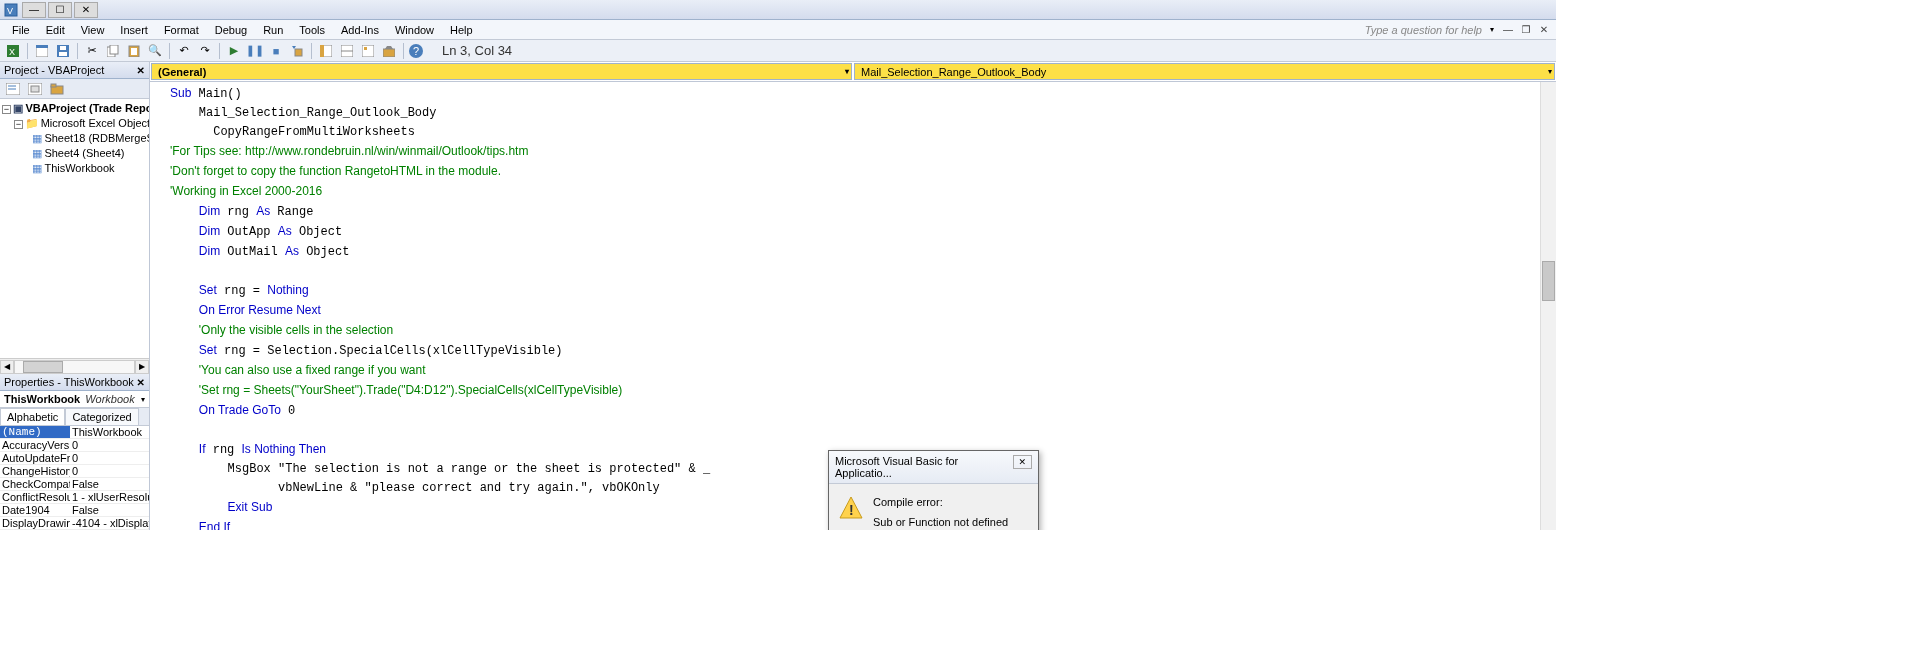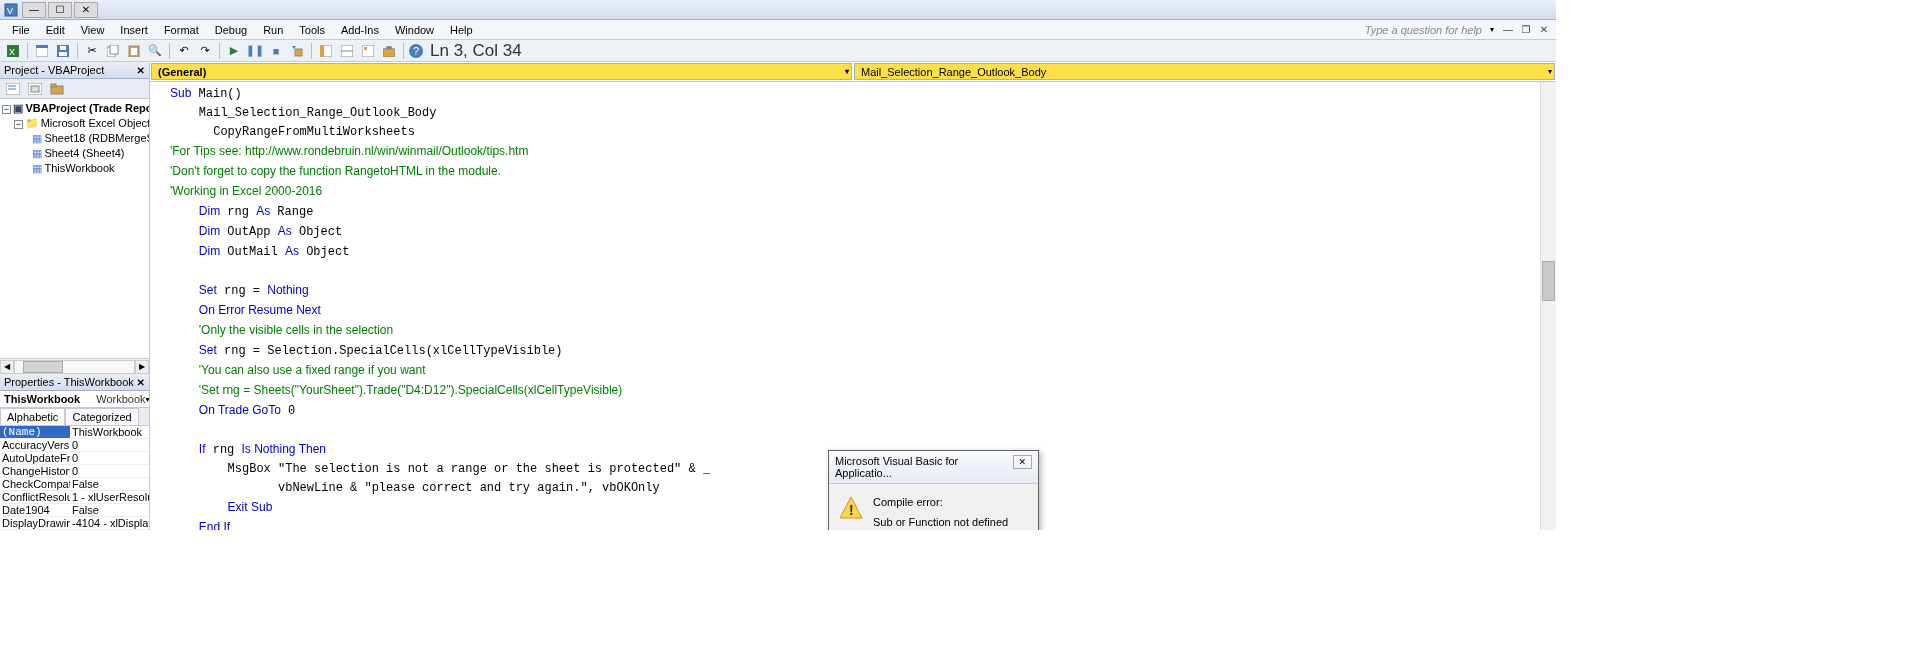--- a/index.html
+++ b/index.html
@@ -10,21 +10,21 @@
 .win-ctrls { display:flex; gap:2px; }
 .win-ctrls .wc { width:24px; height:16px; background:#ddd; border:1px solid #aaa; display:flex; align-items:center; justify-content:center; font-size:10px; }
 .menubar { height:20px; background:#f3f6fb; border-bottom:1px solid #c3cad6; display:flex; align-items:center; padding:0 4px; }
 .menubar .mi { padding:2px 8px; cursor:default; }
 .menubar .help-search { margin-left:auto; color:#888; font-style:italic; padding-right:8px; }
 .menubar .rightwc { display:flex; gap:2px; margin-left:6px; }
 .menubar .rightwc .wc { width:16px; height:14px; display:flex; align-items:center; justify-content:center; font-size:10px; color:#444; }
 .toolbar { height:22px; background:#ecf0f7; border-bottom:1px solid #c3cad6; display:flex; align-items:center; padding:0 4px; gap:3px; }
 .tb-btn { width:18px; height:18px; display:flex; align-items:center; justify-content:center; border:1px solid transparent; }
 .tb-sep { width:1px; height:16px; background:#b5bfcf; margin:0 2px; }
-.tb-loc { margin-left:4px; font-size:17px; color:#333; }
+.tb-loc { margin-left:16px; font-size:13px; color:#333; }
 .main { display:flex; height:calc(100% - 62px); }
 .left { width:150px; display:flex; flex-direction:column; border-right:1px solid #bfc7d6; }
 .pane-title { background:linear-gradient(#e9eef7,#d4dced); border-bottom:1px solid #9fb2cc; padding:2px 4px; display:flex; align-items:center; font-size:11px; }
 .pane-title .close { margin-left:auto; font-weight:bold; font-family:Arial; font-size:10px; }
 .proj-toolbar { height:20px; background:#e6ebf4; border-bottom:1px solid #c3cad6; display:flex; align-items:center; gap:4px; padding:0 4px; }
 .proj-tb-btn { width:18px; height:18px; display:flex; align-items:center; justify-content:center; }
 .tree { flex:1; overflow:auto; background:#fff; font-size:11px; padding:2px; }
 .tree .node { white-space:nowrap; padding:1px 0; }
 .tree .ex { display:inline-block; width:9px; height:9px; border:1px solid #888; text-align:center; line-height:7px; font-size:9px; margin-right:2px; }
 .tree .ic-folder { color:#d9a441; margin-right:2px; }
@@ -32,21 +32,21 @@
 .tree .ic-vba { color:#346; margin-right:2px; font-weight:bold; }
 .tree .lbl { }
 .tree .lbl.bold { font-weight:bold; }
 .hscroll { height:16px; background:#efefef; border-top:1px solid #ccc; display:flex; align-items:center; }
 .hscroll .track { flex:1; height:14px; background:#f7f7f7; border:1px solid #ccc; position:relative; }
 .hscroll .thumb { position:absolute; left:8px; top:0; bottom:0; width:40px; background:#d3d3d3; border:1px solid #aaa; }
 .hscroll .arrow { width:14px; height:14px; border:1px solid #ccc; display:flex; align-items:center; justify-content:center; font-size:8px; }
 .props { display:flex; flex-direction:column; }
 .props .obj-row { background:#fff; border-bottom:1px solid #c3cad6; padding:2px 4px; display:flex; align-items:center; }
 .props .obj-name { font-weight:bold; }
-.props .obj-type { margin-left:16px; color:#333; }
+.props .obj-type { margin-left:5px; color:#333;font-style:italic; }
 .props .obj-row .dd { margin-left:auto; font-size:8px; }
 .tabs { display:flex; border-bottom:1px solid #c3cad6; background:#e6ebf4; }
 .tabs .tab { padding:2px 6px; border:1px solid #c3cad6; border-bottom:none; background:#f7f9fc; font-size:11px; }
 .tabs .tab.active { background:#fff; }
 .prop-grid { background:#fff; flex:1; overflow:auto; font-size:11px; }
 .prop-row { display:flex; border-bottom:1px solid #eee; height:13px; align-items:center; }
 .prop-row .k { width:70px; padding-left:2px; overflow:hidden; white-space:nowrap; }
 .prop-row .v { flex:1; padding-left:2px; overflow:hidden; white-space:nowrap; }
 .prop-row.sel .k { background:#316ac5; color:#fff;font-family:Liberation Mono, monospace; }
 .right { flex:1; display:flex; flex-direction:column; position:relative; }

